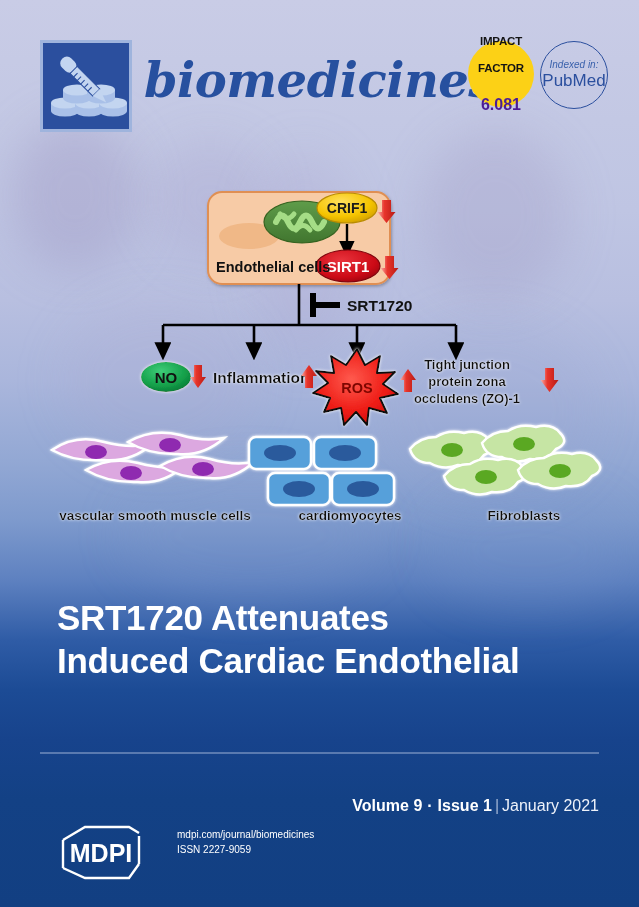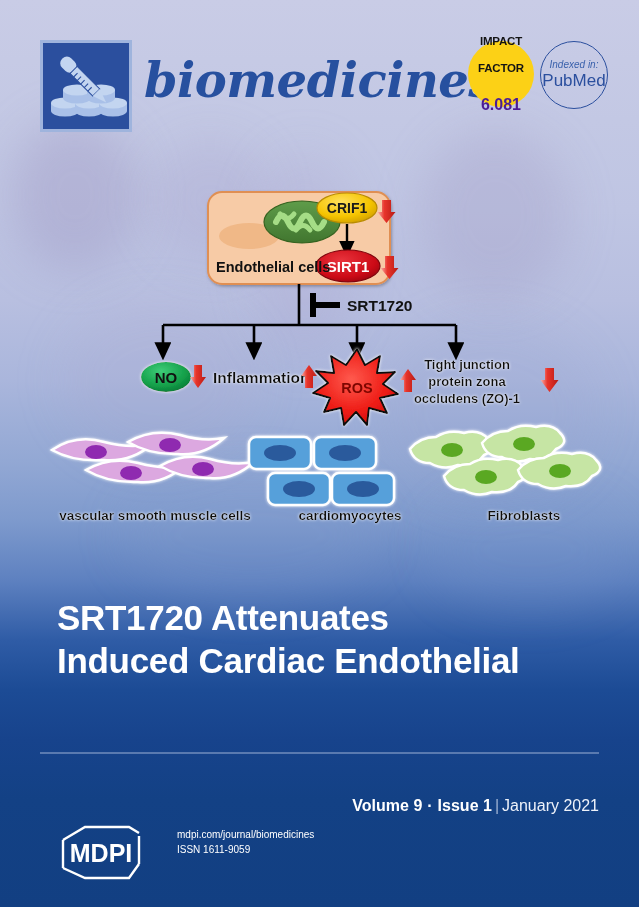--- a/index.html
+++ b/index.html
@@ -353,17 +353,17 @@
     <div id="mdpi-logo">
       <svg width="92" height="56" viewBox="0 0 92 56" aria-hidden="true">
         <path d="M8 16 L30 3 L74 3 L84 9" fill="none" stroke="#ffffff" stroke-width="2.4"></path>
         <path d="M8 16 L8 44 M84 12 L84 40" fill="none" stroke="#ffffff" stroke-width="2.4"></path>
         <path d="M8 44 L30 54 L74 54 L84 40" fill="none" stroke="#ffffff" stroke-width="2.4"></path>
         <text x="46" y="38" text-anchor="middle" font-family="Liberation Sans, sans-serif" font-size="25" font-weight="700" fill="#ffffff">MDPI</text>
       </svg>
     </div>
     <div id="footer-text">
       <div>mdpi.com/journal/biomedicines</div>
-      <div>ISSN 1611-9059</div>
+      <div>ISSN 2227-9059</div>
     </div>
   </div>
 
 </div>
 
 </body></html>

